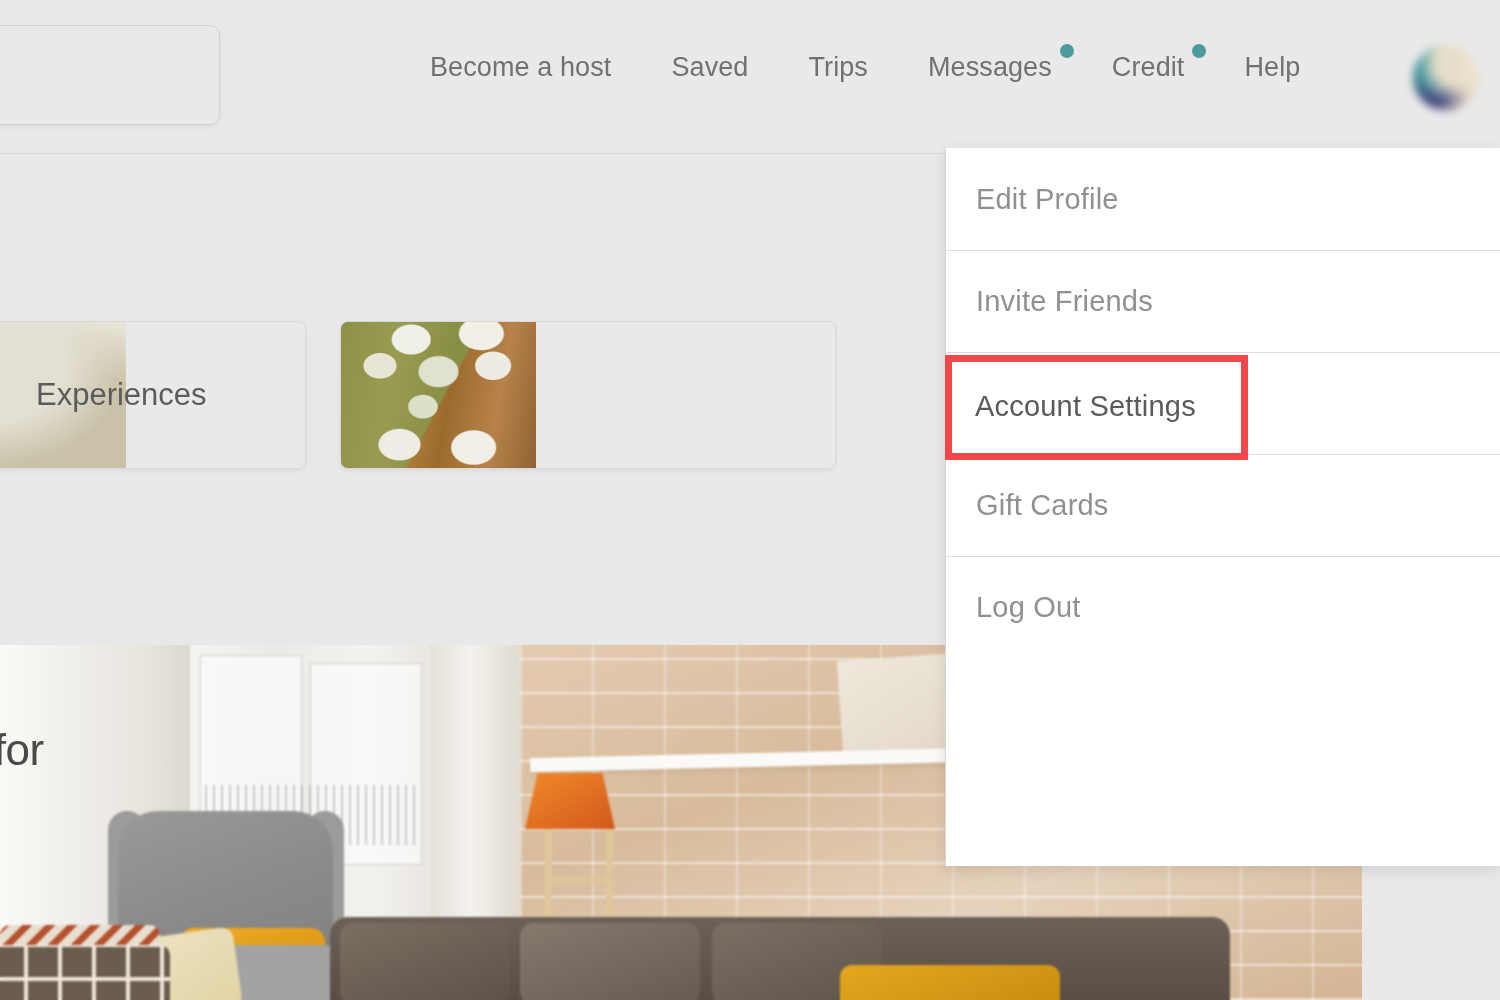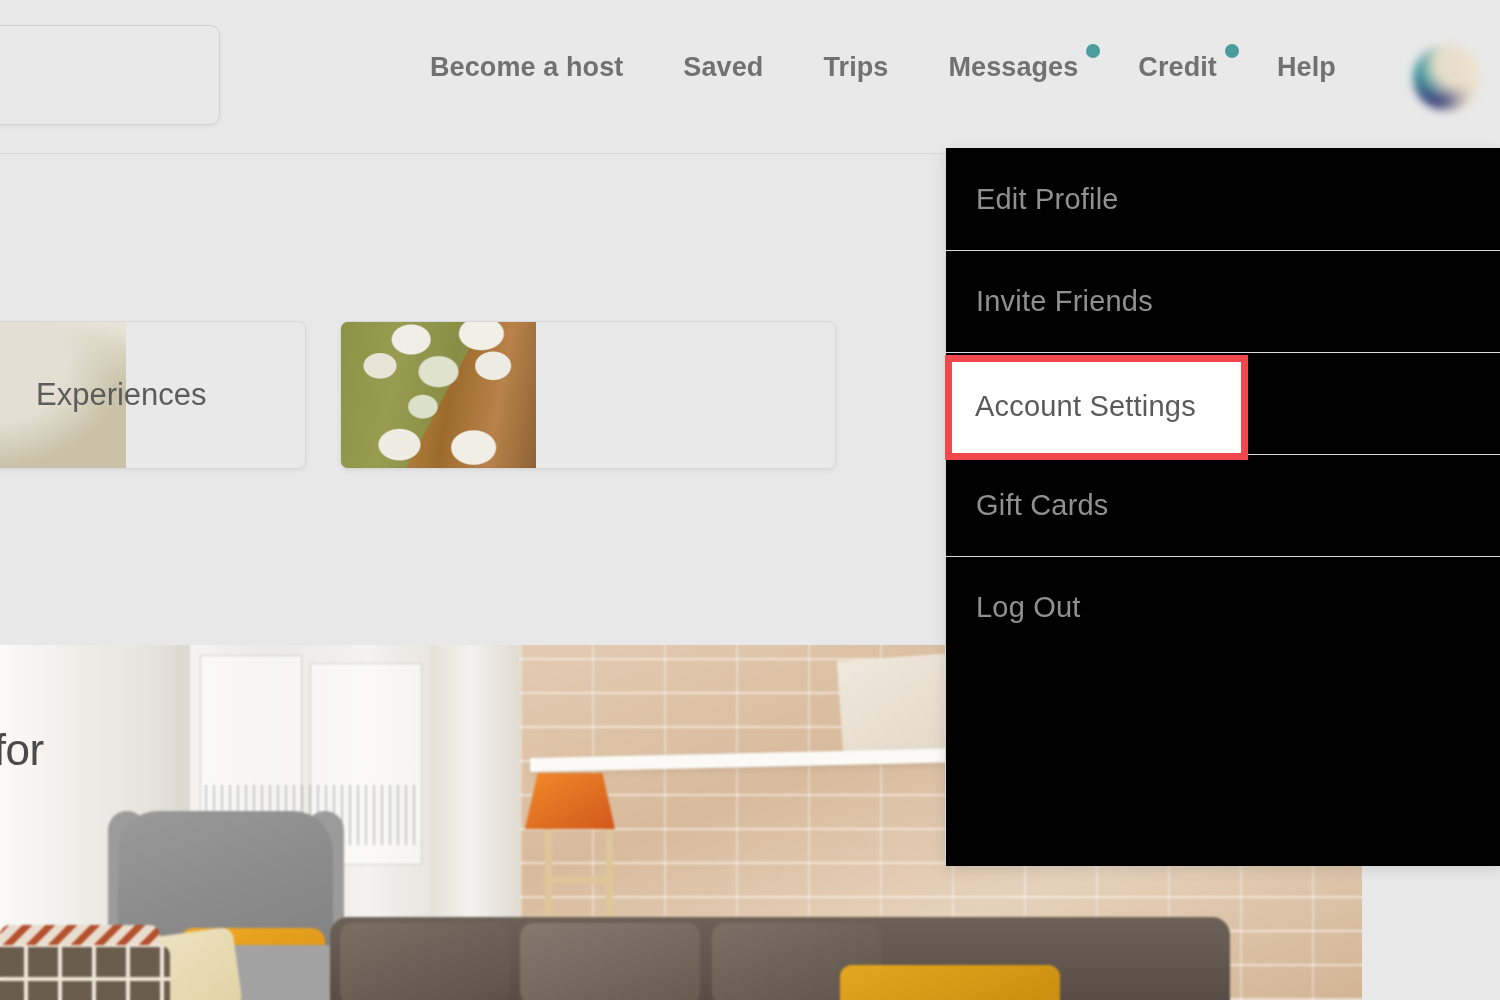--- a/index.html
+++ b/index.html
@@ -45,21 +45,20 @@
   .nav-item{
     position:relative;
     font-size:27px;
     color:#717171;
     letter-spacing:0.1px;
     margin-right:60px;
     white-space:nowrap;
     cursor:pointer;
     line-height:1;
     padding:4px 0;
-    font-weight:bold;
   }
   .nav-item:last-of-type{margin-right:0;}
   .nav-dot{
     position:absolute;right:-22px;top:-6px;
     width:14px;height:14px;border-radius:50%;
     background:#4a9d9c;
   }
 
   .avatar{
     position:absolute;left:1413px;top:45px;
@@ -210,21 +209,21 @@
     backdrop-filter:blur(1.2px);
   }
   .hero-text{
     position:absolute;left:-42px;top:725px;
     font-size:44px;color:#4a4a4a;letter-spacing:-0.5px;white-space:nowrap;
   }
 
   
   .dropdown{
     position:absolute;left:945px;top:148px;width:555px;height:718px;
-    background:#000000;
+    background:#ffffff;
     border-left:1px solid #d5d5d5;
     box-shadow:0 4px 14px rgba(0,0,0,0.10);
     box-sizing:border-box;
     z-index:40;
   }
   .menu-item{
     position:relative;
     height:102px;
     display:flex;align-items:center;
     padding-left:30px;

